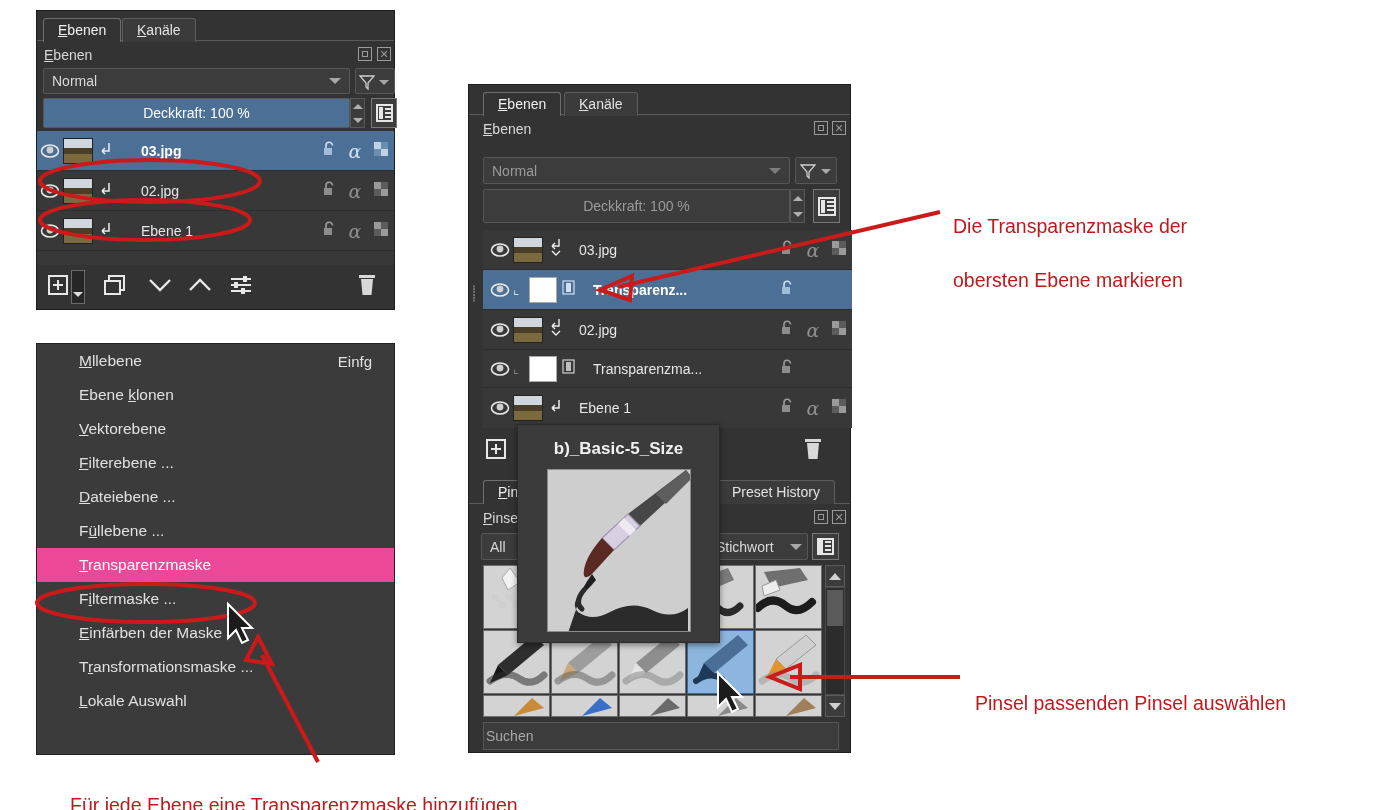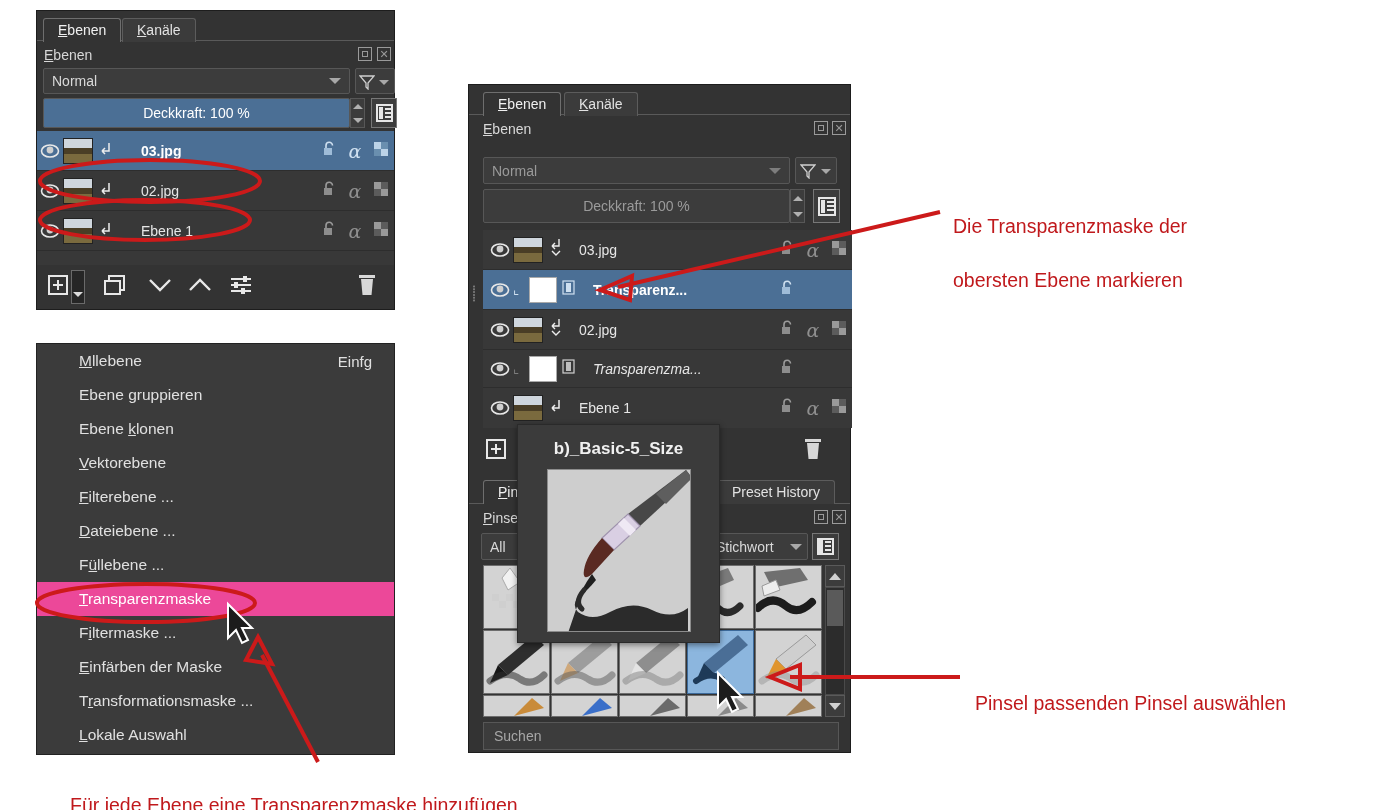--- a/index.html
+++ b/index.html
@@ -72,21 +72,21 @@
   .mitem { position:relative; height:34px; display:flex; align-items:center;
            padding-left:42px; color:#e0e0e0; font-size:15.5px; }
   .mitem.sel { background:#ec4899; color:#ffffff; }
   .mitem .short { position:absolute; right:22px; color:#e0e0e0; font-size:15px; }
   .mitem u { text-decoration:underline; }
 
   
   .brushcell { background:#d3d3d3; border:1px solid #6d6d6d; position:relative; overflow:hidden; }
   .brushcell.sel { background:#8cb6de; border-color:#3c6a9b; }
   .searchbar { position:absolute; background:#3c3c3c; border:1px solid #575757;
-               color:#a7a7a7; font-size:14px; display:flex; align-items:center; padding-left:10px; }
+               color:#a7a7a7; font-size:14px; display:flex; align-items:center; padding-left:2px; }
 
   
   .tooltip { position:absolute; background:#3b3b3b; border:1px solid #2a2a2a;
              box-shadow:0 2px 6px rgba(0,0,0,.45); }
   .tooltip .ttl { color:#f0f0f0; font-size:17px; font-weight:bold; text-align:center;
                   padding:14px 0 10px 0; }
   .ttimg { margin:0 auto; background:#cecece; border:1px solid #8c8c8c; position:relative; overflow:hidden; }
 
   
   .anno { position:absolute; color:#c0191c; font-size:19.5px; line-height:27px; white-space:pre-line; }
@@ -286,23 +286,20 @@
     </span>
   </div>
 </div>
 
 <div class="menu" style="left:36px; top:343px; width:359px; height:412px;">
   <div class="mitem" style="top:0;">
     <span><u>M</u><span>llebene</span></span>
     <span class="short">Einfg</span>
   </div>
   <div class="mitem">
-    <span>Ebene <u>g</u>ruppieren</span>
-  </div>
-  <div class="mitem">
     <span>Ebene <u>k</u>lonen</span>
   </div>
   <div class="mitem">
     <span><u>V</u>ektorebene</span>
   </div>
   <div class="mitem">
     <span><u>F</u>ilterebene ...</span>
   </div>
   <div class="mitem">
     <span><u>D</u>ateiebene ...</span>
@@ -478,21 +475,21 @@
           </svg>
       </span>
       <span style="width:16px;color:#7d7d7d;font-size:13px;">⌞</span>
       <span class="whitethumb"></span>
       <span style="width:22px;text-align:center;">
         <svg width="13" height="15" viewBox="0 0 13 15">
             <rect x="1" y="1" width="11" height="13" fill="none" stroke="#d0d0d0" stroke-width="1.2"></rect>
             <rect x="4" y="3" width="5" height="9" fill="#bdbdbd"></rect>
           </svg>
       </span>
-      <span class="lname" style="margin-left:14px;font-style:italic;">Transparenzma...</span>
+      <span class="lname" style="margin-left:14px;">Transparenzma...</span>
       <span class="rightico" style="margin-left:auto;">
         <span>
           <svg width="15" height="16" viewBox="0 0 15 16">
               <path d="M4 7 L4 4.5 A3 3 0 0 1 10.5 4.5" fill="none" stroke="#9b9b9b" stroke-width="1.6"></path>
               <rect x="2" y="7" width="8" height="7" fill="#8d8d8d"></rect>
             </svg>
         </span>
         <span style="width:26px;"></span>
         <span style="width:26px;"></span>
       </span>

